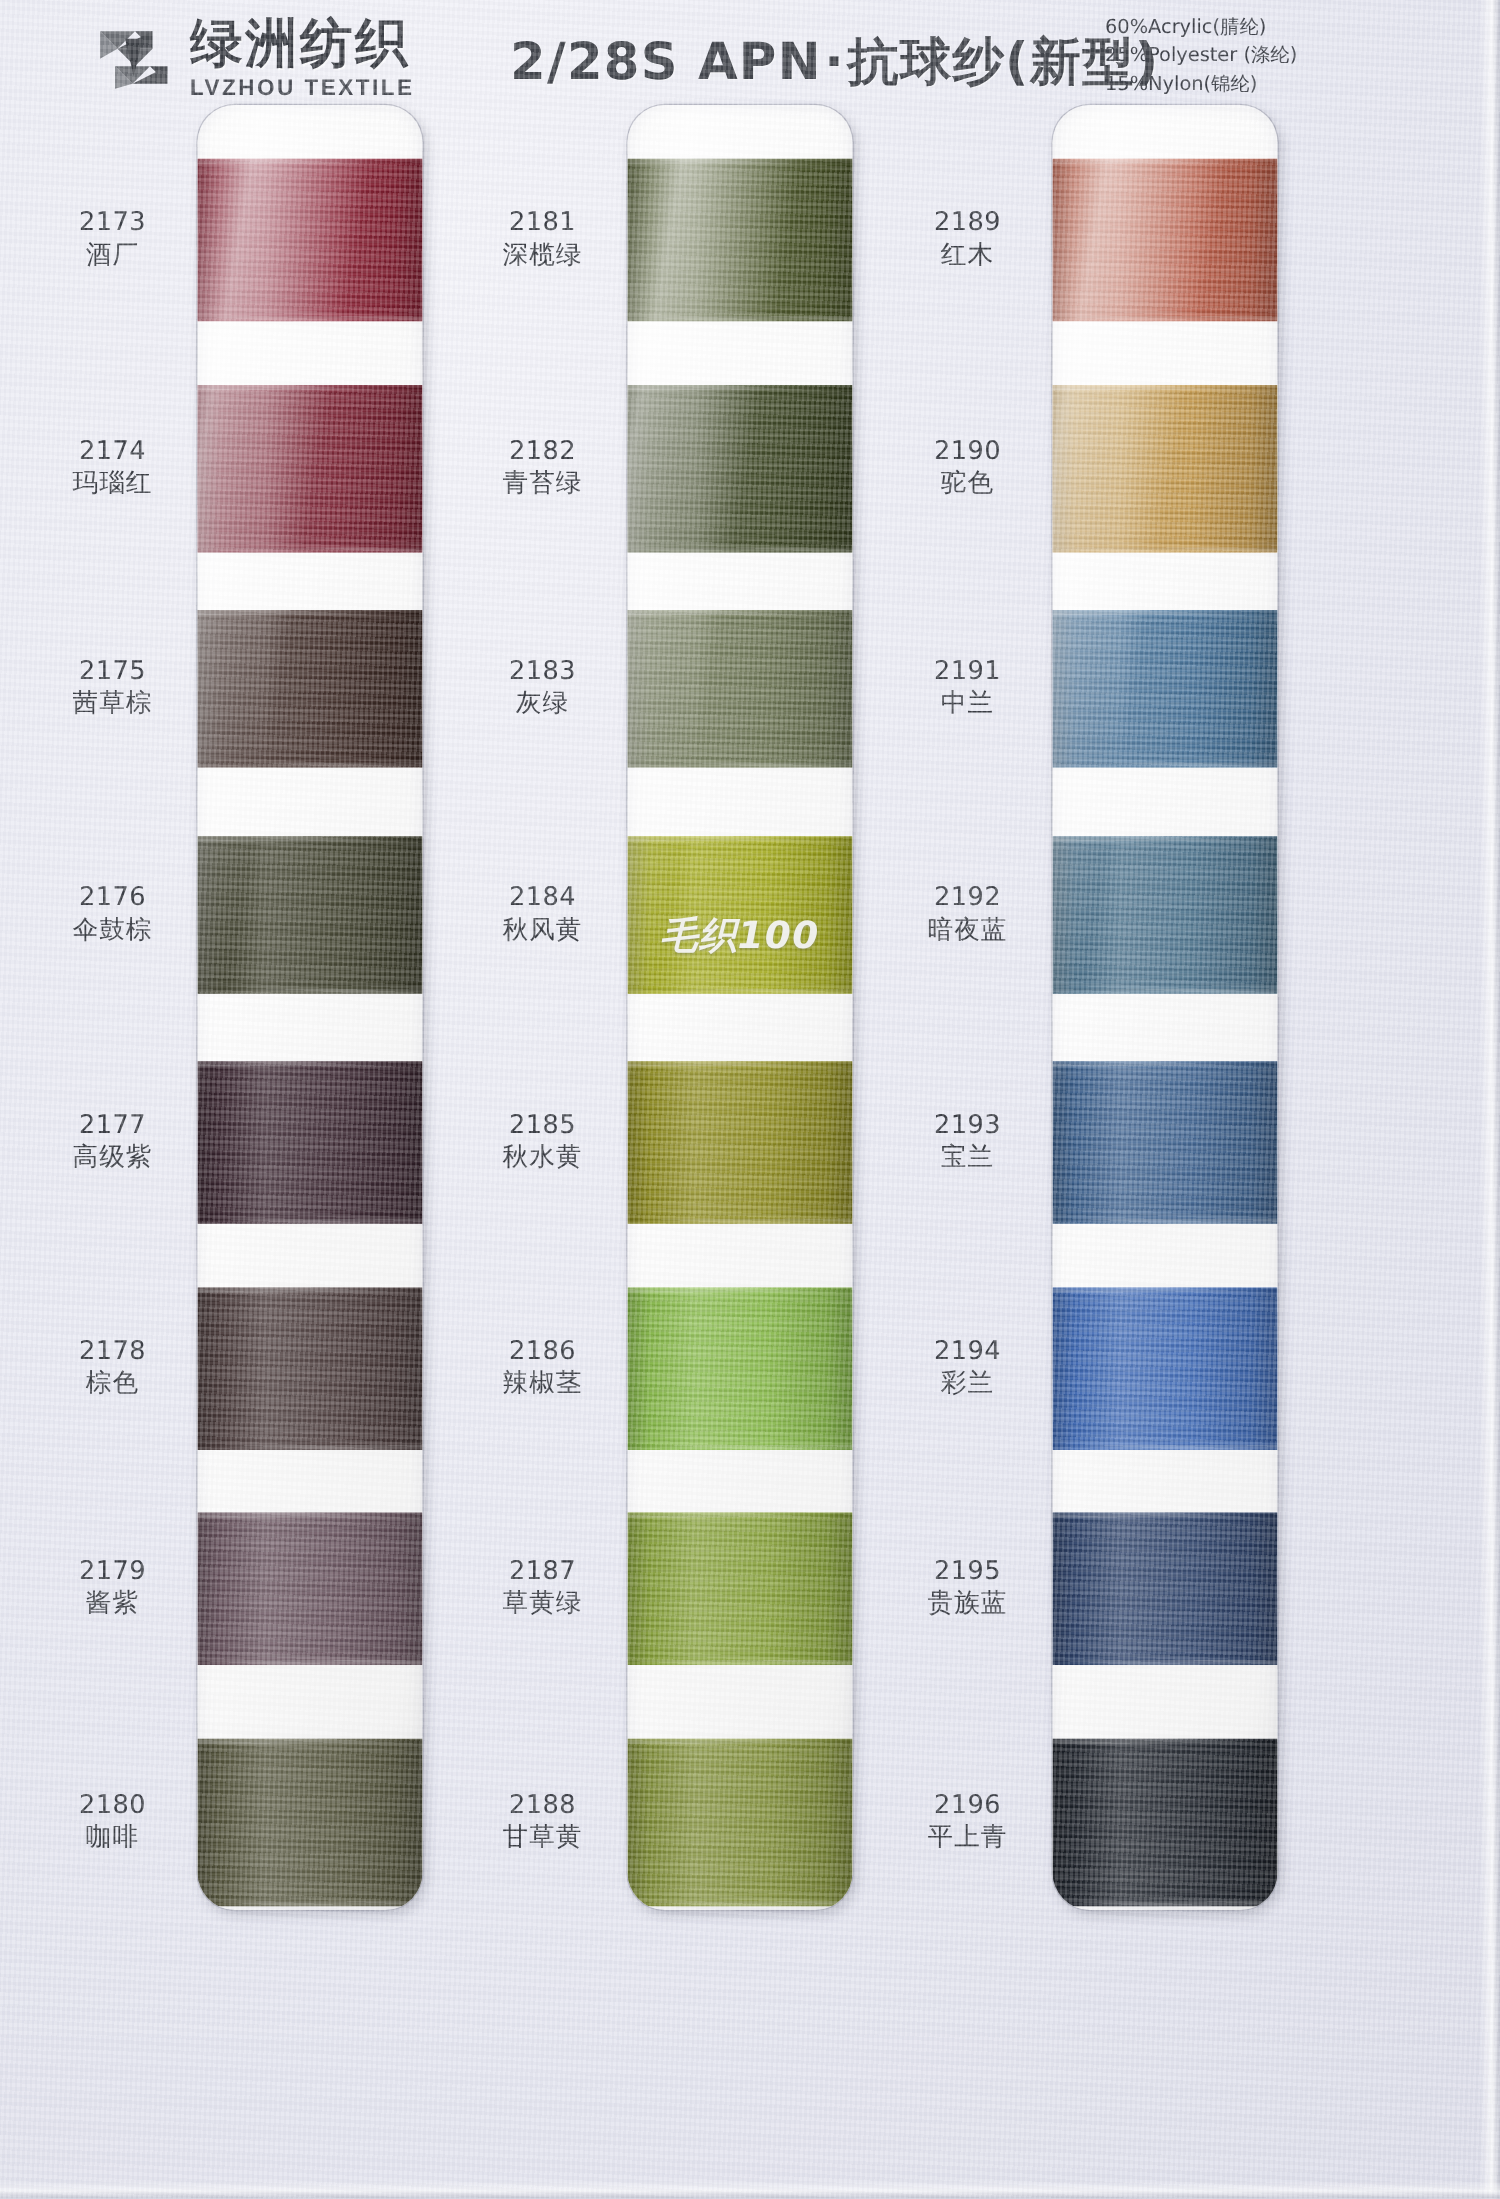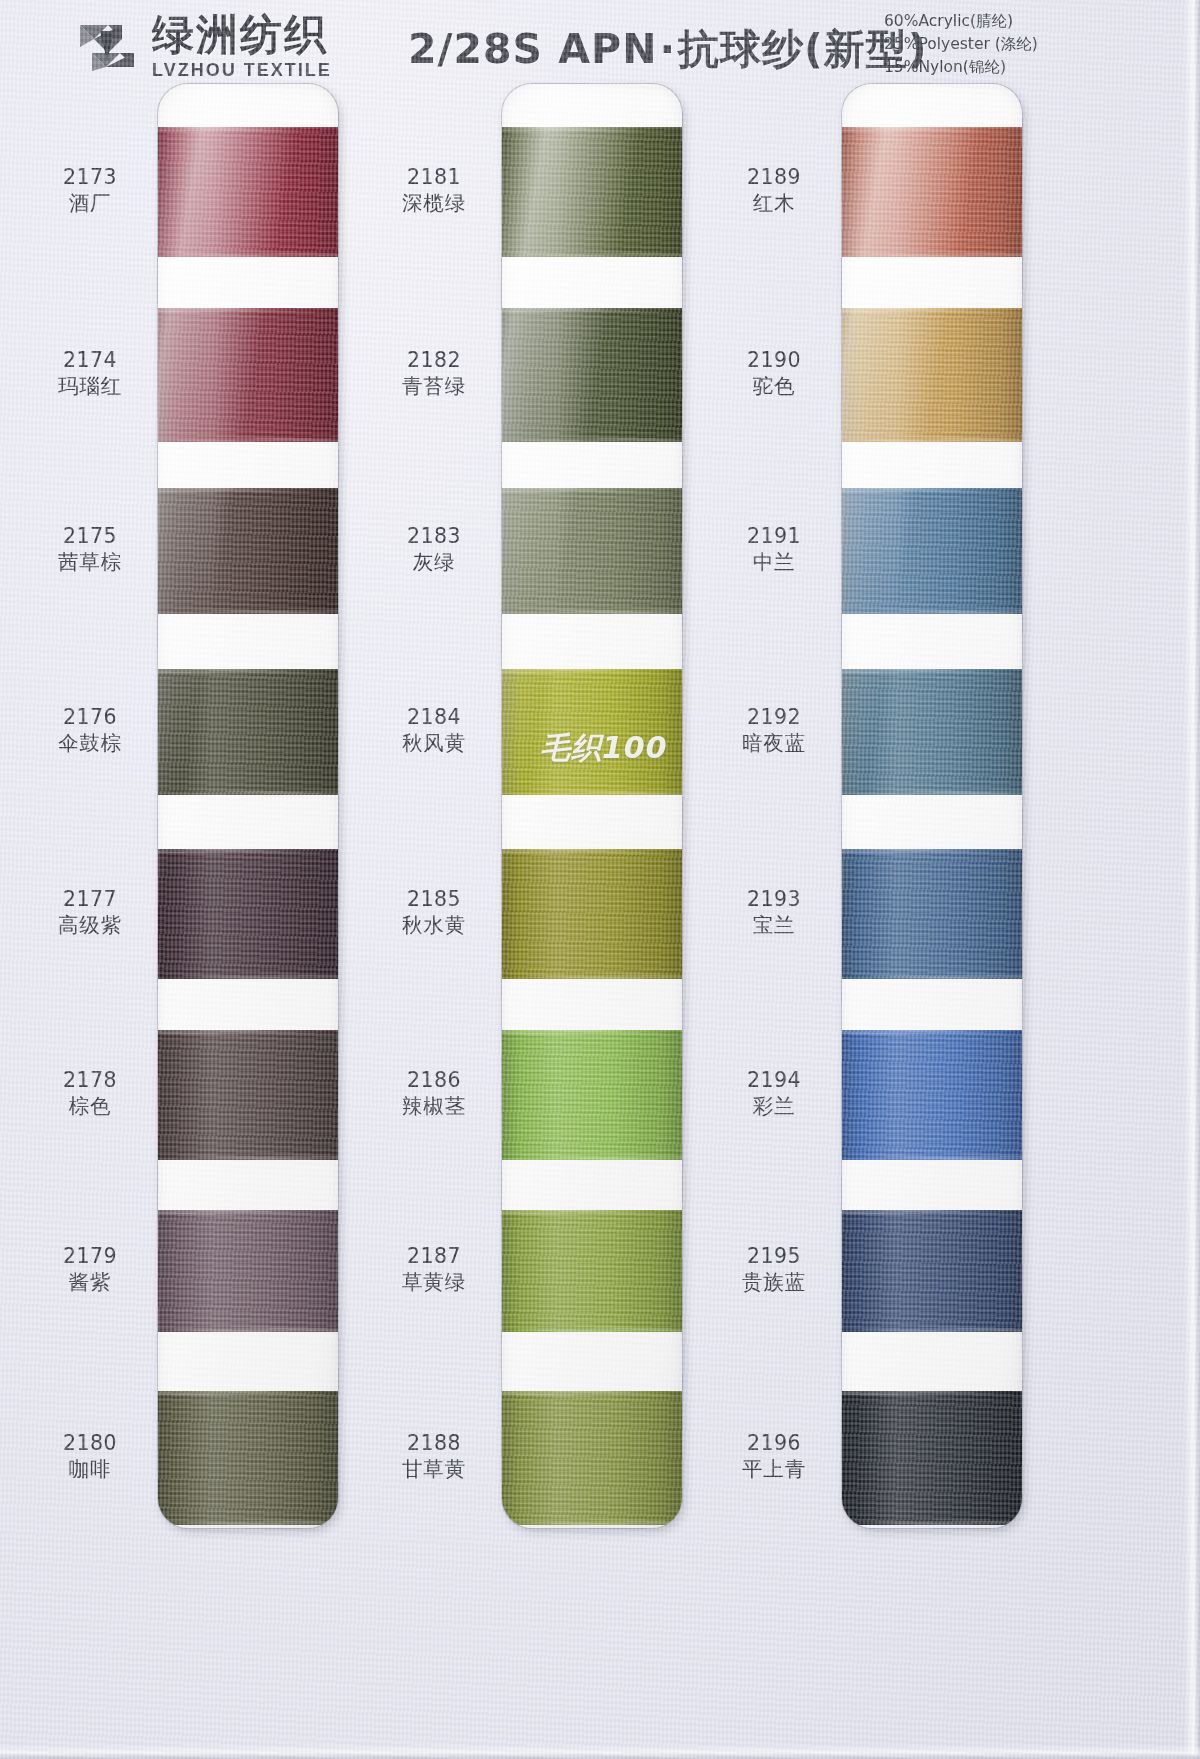--- a/index.html
+++ b/index.html
@@ -182,21 +182,21 @@
   }
   .label .name {
     font-size: 20.5px;
     line-height: 1.30;
     letter-spacing: .8px;
   }
 
   
   #watermark {
     position: absolute;
-    left: 540px; top: 728px;
+    left: 528px; top: 728px;
     font-size: 30px;
     font-weight: bold;
     font-style: italic;
     color: rgba(252,252,255,.88);
     letter-spacing: 1px;
     text-shadow: 0 1px 2px rgba(120,122,135,.45);
     z-index: 9;
     white-space: nowrap;
     font-family: "DejaVu Sans", "Liberation Sans", sans-serif;
     pointer-events: none;

